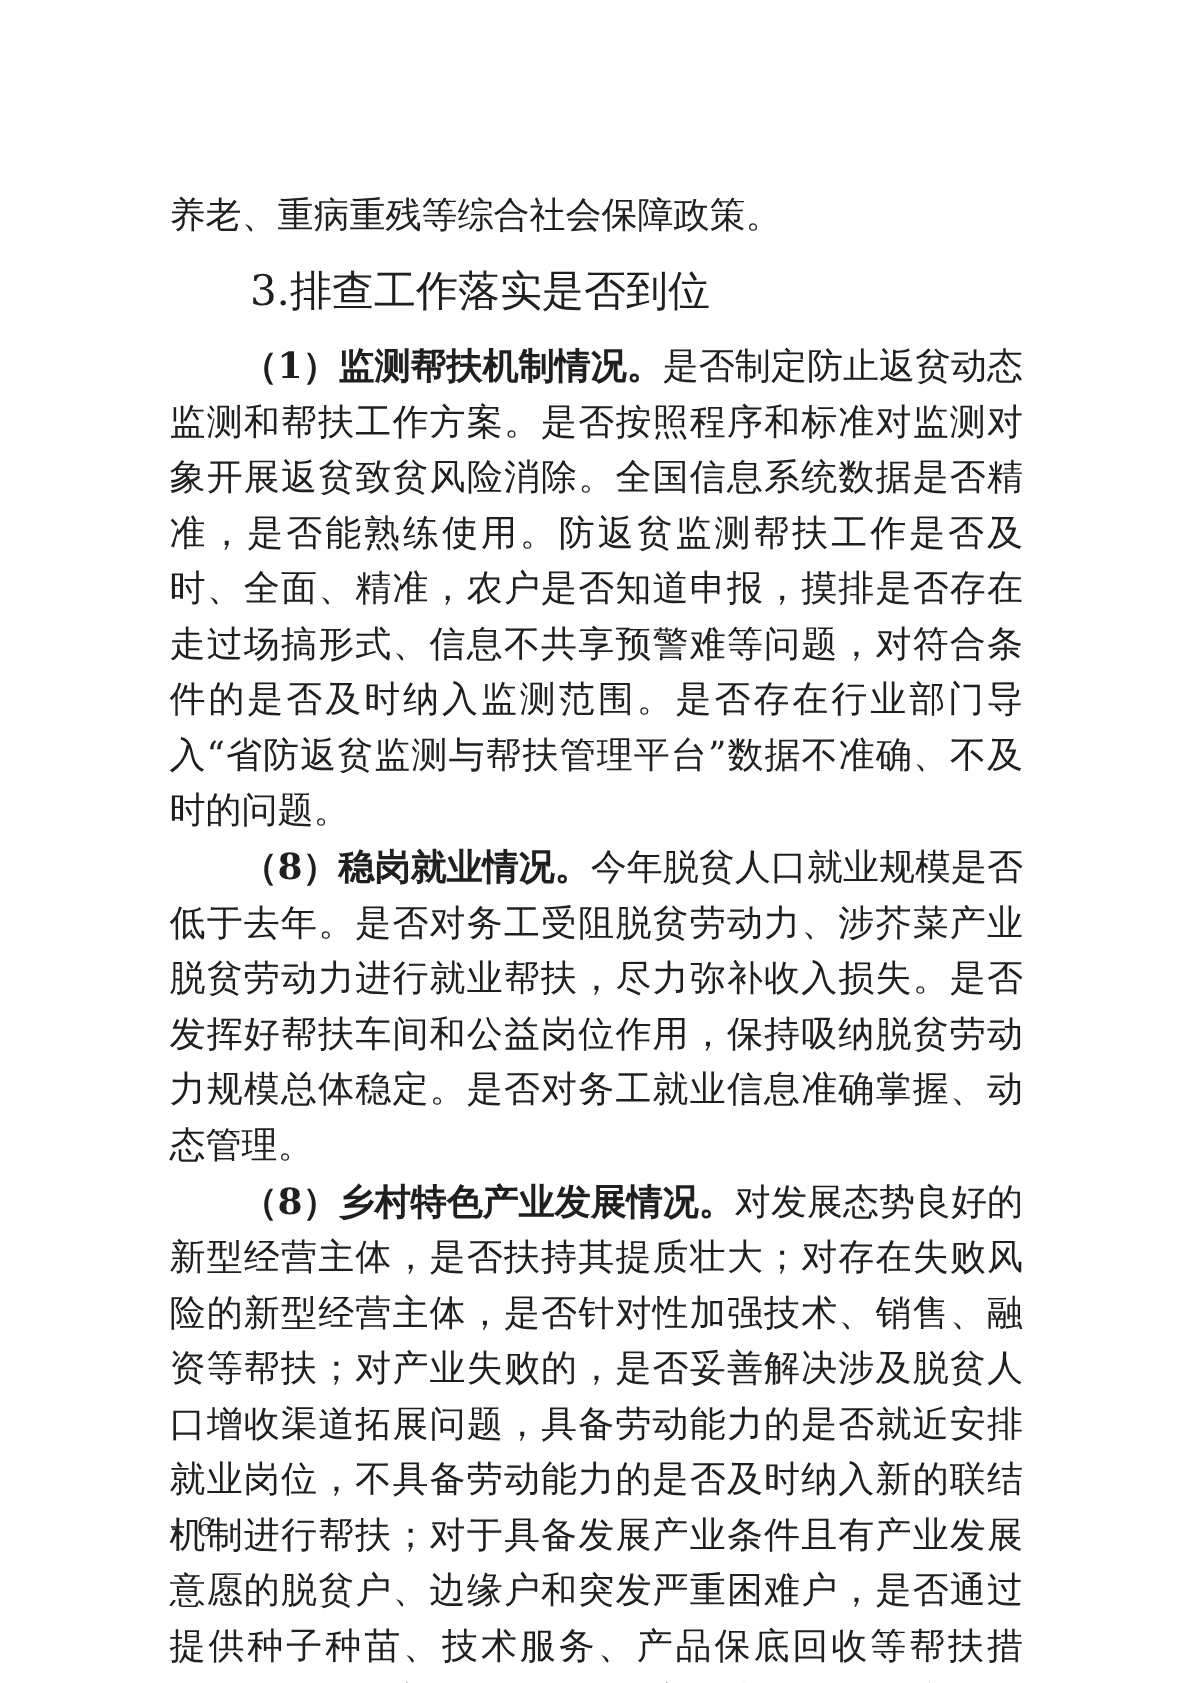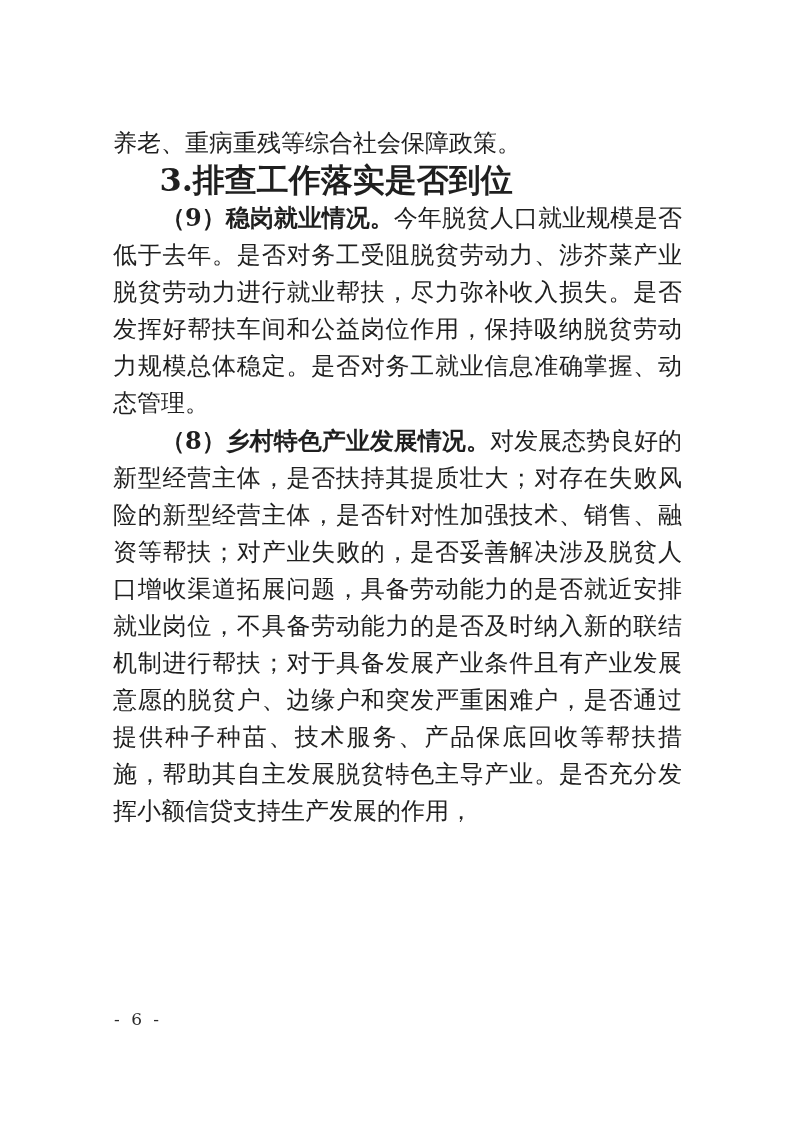--- a/index.html
+++ b/index.html
@@ -35,24 +35,24 @@
     word-break: break-all;
   }
   .body-text p {
     margin: 0;
     text-indent: 2em;
   }
   .body-text p.continuation {
     text-indent: 0;
   }
   .body-text h3 {
-    margin: 0;
-    font-size: 32px;
+    margin: 13px;
+    font-size: 28px;
     line-height: 37px;
-    font-weight: 700;
+    font-weight: 400;
     text-indent: 1.45em;
     text-align: left;
   }
   .lead {
     font-weight: 700;
   }
   .footer-pagenum {
     position: absolute;
     left: 114px;
     top: 1007px;
@@ -69,23 +69,26 @@
 <div class="page">
 
   <div class="body-text">
 
     <p class="continuation">
       <span>养老、重病重残等综合社会保障政策。</span>
     </p>
 
     <h3>3.排查工作落实是否到位</h3>
 
+    <p>
+      <span class="lead">（1）监测帮扶机制情况。</span><span>是否制定防止返贫动态监测和帮扶工作方案。是否按照程序和标准对监测对象开展返贫致贫风险消除。全国信息系统数据是否精准，是否能熟练使用。防返贫监测帮扶工作是否及时、全面、精准，农户是否知道申报，摸排是否存在走过场搞形式、信息不共享预警难等问题，对符合条件的是否及时纳入监测范围。是否存在行业部门导入“省防返贫监测与帮扶管理平台”数据不准确、不及时的问题。</span>
+    </p>
 
     <p>
-      <span class="lead">（9）稳岗就业情况。</span><span>今年脱贫人口就业规模是否低于去年。是否对务工受阻脱贫劳动力、涉芥菜产业脱贫劳动力进行就业帮扶，尽力弥补收入损失。是否发挥好帮扶车间和公益岗位作用，保持吸纳脱贫劳动力规模总体稳定。是否对务工就业信息准确掌握、动态管理。</span>
+      <span class="lead">（8）稳岗就业情况。</span><span>今年脱贫人口就业规模是否低于去年。是否对务工受阻脱贫劳动力、涉芥菜产业脱贫劳动力进行就业帮扶，尽力弥补收入损失。是否发挥好帮扶车间和公益岗位作用，保持吸纳脱贫劳动力规模总体稳定。是否对务工就业信息准确掌握、动态管理。</span>
     </p>
 
     <p>
       <span class="lead">（8）乡村特色产业发展情况。</span><span>对发展态势良好的新型经营主体，是否扶持其提质壮大；对存在失败风险的新型经营主体，是否针对性加强技术、销售、融资等帮扶；对产业失败的，是否妥善解决涉及脱贫人口增收渠道拓展问题，具备劳动能力的是否就近安排就业岗位，不具备劳动能力的是否及时纳入新的联结机制进行帮扶；对于具备发展产业条件且有产业发展意愿的脱贫户、边缘户和突发严重困难户，是否通过提供种子种苗、技术服务、产品保底回收等帮扶措施，帮助其自主发展脱贫特色主导产业。是否充分发挥小额信贷支持生产发展的作用，</span>
     </p>
 
   </div>
 
   <div class="footer-pagenum">- 6 -</div>
 

